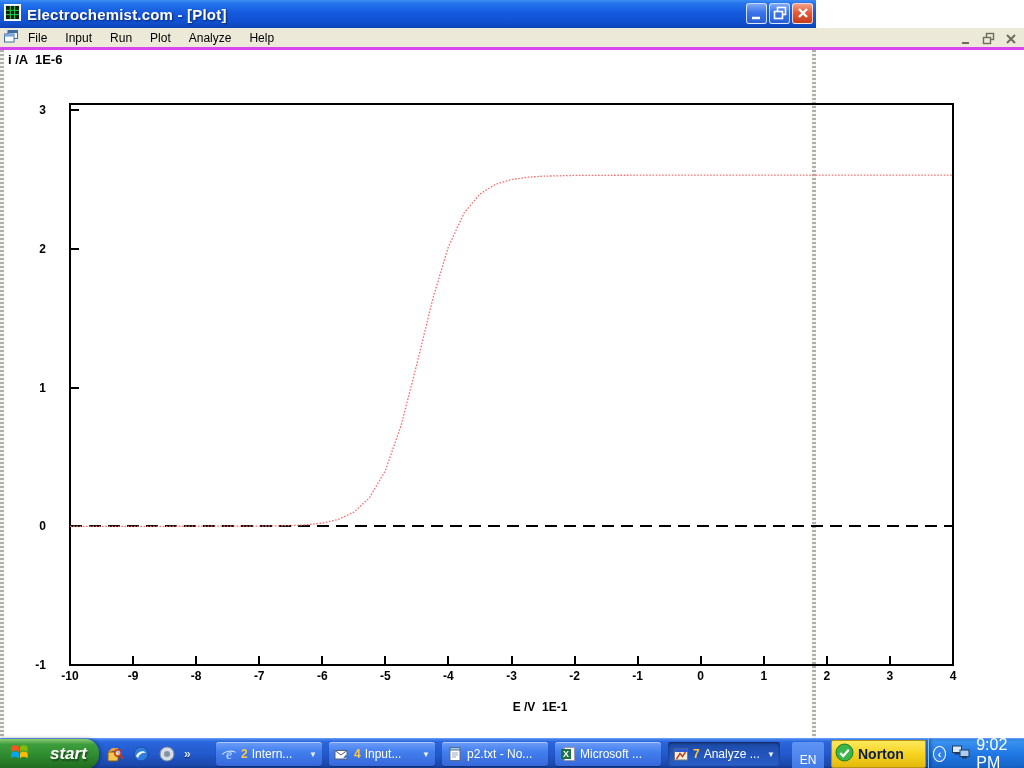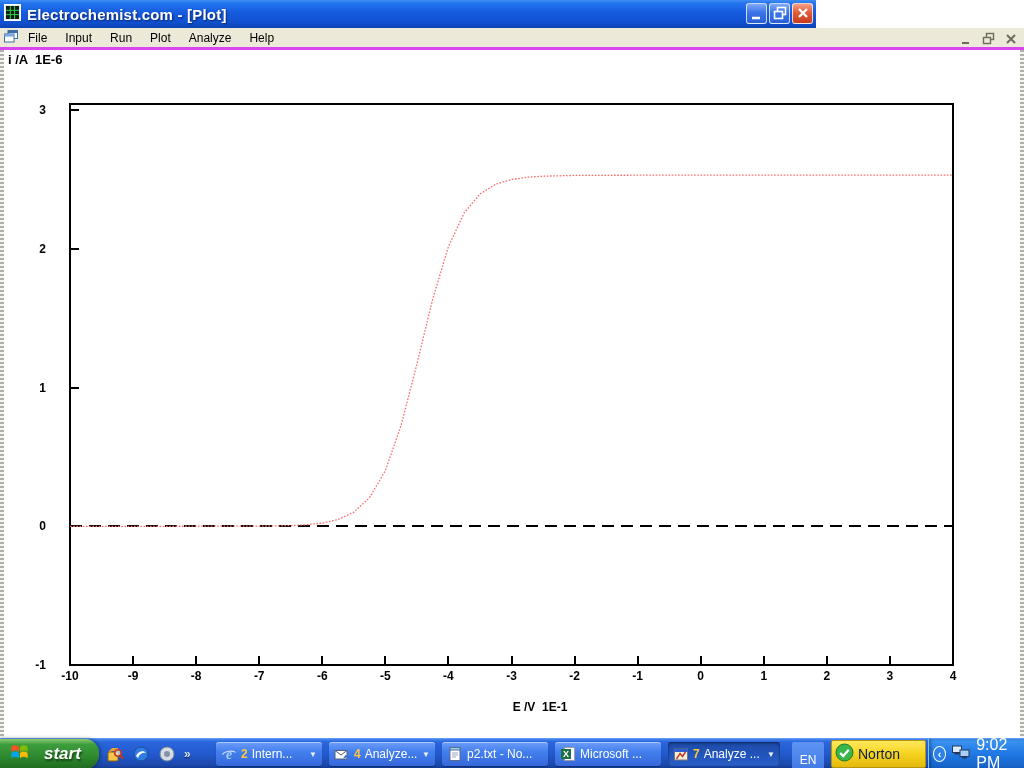--- a/index.html
+++ b/index.html
@@ -17,34 +17,34 @@
   .wbtn.blue{background:linear-gradient(180deg,#7fa9f6 0%,#3b74e8 45%,#2a5fd4 100%);}
   .wbtn.red{background:linear-gradient(180deg,#f5a088 0%,#e25c39 45%,#c43c1e 100%);}
   
   .menubar{position:absolute;left:0;top:28px;width:1024px;height:22px;background:#ece9d8;
     border-bottom:3px solid #d946ef;display:flex;align-items:center;box-sizing:border-box;
     padding-left:3px;font-size:12px;color:#000;}
   .menu-item{padding:2px 9px;cursor:default;}
   .mdi-controls{position:absolute;right:6px;top:3px;display:flex;gap:7px;}
   .mdi-btn{width:15px;height:15px;display:flex;align-items:center;justify-content:center;}
   
-  .client{position:absolute;left:0;top:50px;width:1024px;height:688px;background:#ffffff;}
+  .client{position:absolute;left:0;top:50px;width:816px;height:688px;background:#ffffff;}
   .edge{position:absolute;top:0;width:4px;height:688px;
     background:repeating-linear-gradient(180deg,#b0b0a8 0 2px,#f4f4f0 2px 4px);}
   .edge.left{left:0;} .edge.right{right:0;}
   .ylabel{position:absolute;left:8px;top:2px;font-weight:bold;font-size:13px;color:#000;white-space:pre;}
   #plot-svg{position:absolute;left:0;top:0;}
   #plot-svg text{font-family:"Liberation Sans",sans-serif;font-weight:bold;font-size:12px;fill:#000;}
   
   .taskbar{position:absolute;left:0;top:738px;width:1024px;height:30px;
     background:linear-gradient(180deg,#4984ee 0%,#2a66dd 10%,#2258cb 55%,#1a46a8 92%,#123a92 100%);
     border-top:1px solid #5d9bfa;box-sizing:border-box;}
   .start{position:absolute;left:0;top:0;height:30px;width:99px;border-radius:0 14px 14px 0;
     background:linear-gradient(180deg,#8ecb71 0%,#3d9e3d 18%,#2f8b2f 55%,#1f6a1f 100%);
-    display:flex;align-items:center;padding-left:8px;box-sizing:border-box;gap:13px;
+    display:flex;align-items:center;padding-left:8px;box-sizing:border-box;gap:19px;
     box-shadow:1px 0 4px rgba(0,0,0,.45);}
   .start span{color:#fff;font-weight:bold;font-style:italic;font-size:17px;
     text-shadow:1px 2px 2px rgba(0,0,0,.5);}
   .quicklaunch{position:absolute;left:106px;top:0;height:30px;display:flex;align-items:center;gap:8px;}
   .ql{width:18px;height:18px;display:flex;align-items:center;justify-content:center;}
   .ql-chevron{color:#d7e6ff;font-weight:bold;font-size:12px;text-shadow:0 1px 1px #123;}
   #taskbuttons{position:absolute;left:216px;top:3px;display:flex;gap:7px;}
   .tbtn{width:106px;height:24px;border-radius:3px;display:flex;align-items:center;gap:4px;
     padding:0 5px;box-sizing:border-box;
     background:linear-gradient(180deg,#6d9ef8 0%,#437fee 40%,#3668da 100%);
@@ -55,21 +55,21 @@
   .tbtn .lbl{color:#ffffff;font-size:12px;white-space:nowrap;overflow:hidden;flex:1;}
   .tbtn .arrow{color:#eaf2ff;font-size:8px;}
   .ticon{width:16px;height:16px;flex:0 0 16px;}
   .lang{position:absolute;left:792px;top:3px;width:32px;height:36px;border-radius:2px;
     background:linear-gradient(180deg,#5e94f4,#3a71e0);display:flex;align-items:center;justify-content:center;
     color:#fff;font-size:12px;}
   .norton{position:absolute;left:831px;top:1px;width:95px;height:28px;background:
     linear-gradient(180deg,#ffe95e 0%,#f6d31f 50%,#e3b90d 100%);
     border:1px solid #b7950a;border-radius:2px;display:flex;align-items:center;gap:4px;
     padding-left:3px;box-sizing:border-box;}
-  .norton span{color:#0d1e46;font-weight:normal;font-size:14px;}
+  .norton span{color:#0d1e46;font-weight:bold;font-size:14px;}
   .tray{position:absolute;left:928px;top:0;width:96px;height:30px;
     background:linear-gradient(180deg,#3f96f2 0%,#1f78e4 50%,#1560c4 100%);
     border-left:1px solid #7cc1f8;display:flex;align-items:center;gap:6px;padding-left:4px;
     box-sizing:border-box;box-shadow:inset 2px 0 3px rgba(0,0,40,.3);}
   .tray-chevron{width:16px;height:16px;border-radius:50%;background:#2f81e8;border:1.5px solid #fff;
     color:#fff;font-weight:bold;font-size:11px;display:flex;align-items:center;justify-content:center;
     line-height:1;box-sizing:border-box;}
   .clock{color:#ffffff;font-size:16px;}
 </style>
 </head>
@@ -227,21 +227,21 @@
           <span class="lbl">Intern...</span>
           <span class="arrow">▼</span>
         </div>
         <div class="tbtn">
           <span class="ticon"><svg width="16" height="16" viewBox="0 0 16 16">
               <rect x="1" y="4.5" width="12" height="8.5" fill="#fdfdfd" stroke="#56617a"></rect>
               <path d="M1 4.5l6 4.5 6-4.5" fill="none" stroke="#56617a"></path>
               <path d="M9 12.5l6.5-2-4-1.5z" fill="#2f6fd8"></path>
             </svg></span>
           <span class="cnt">4</span>
-          <span class="lbl">Analyze...</span>
+          <span class="lbl">Input...</span>
           <span class="arrow">▼</span>
         </div>
         <div class="tbtn">
           <span class="ticon"><svg width="16" height="16" viewBox="0 0 16 16">
               <rect x="3" y="2.5" width="10" height="12" fill="#ffffff" stroke="#5a6b8c"></rect>
               <rect x="3" y="1.5" width="10" height="2.5" fill="#8fd8f2" stroke="#5a6b8c"></rect>
               <path d="M5 7h6M5 9h6M5 11h4" stroke="#9aa7bf"></path>
             </svg></span>
           <span class="lbl">p2.txt - No...</span>
         </div>

